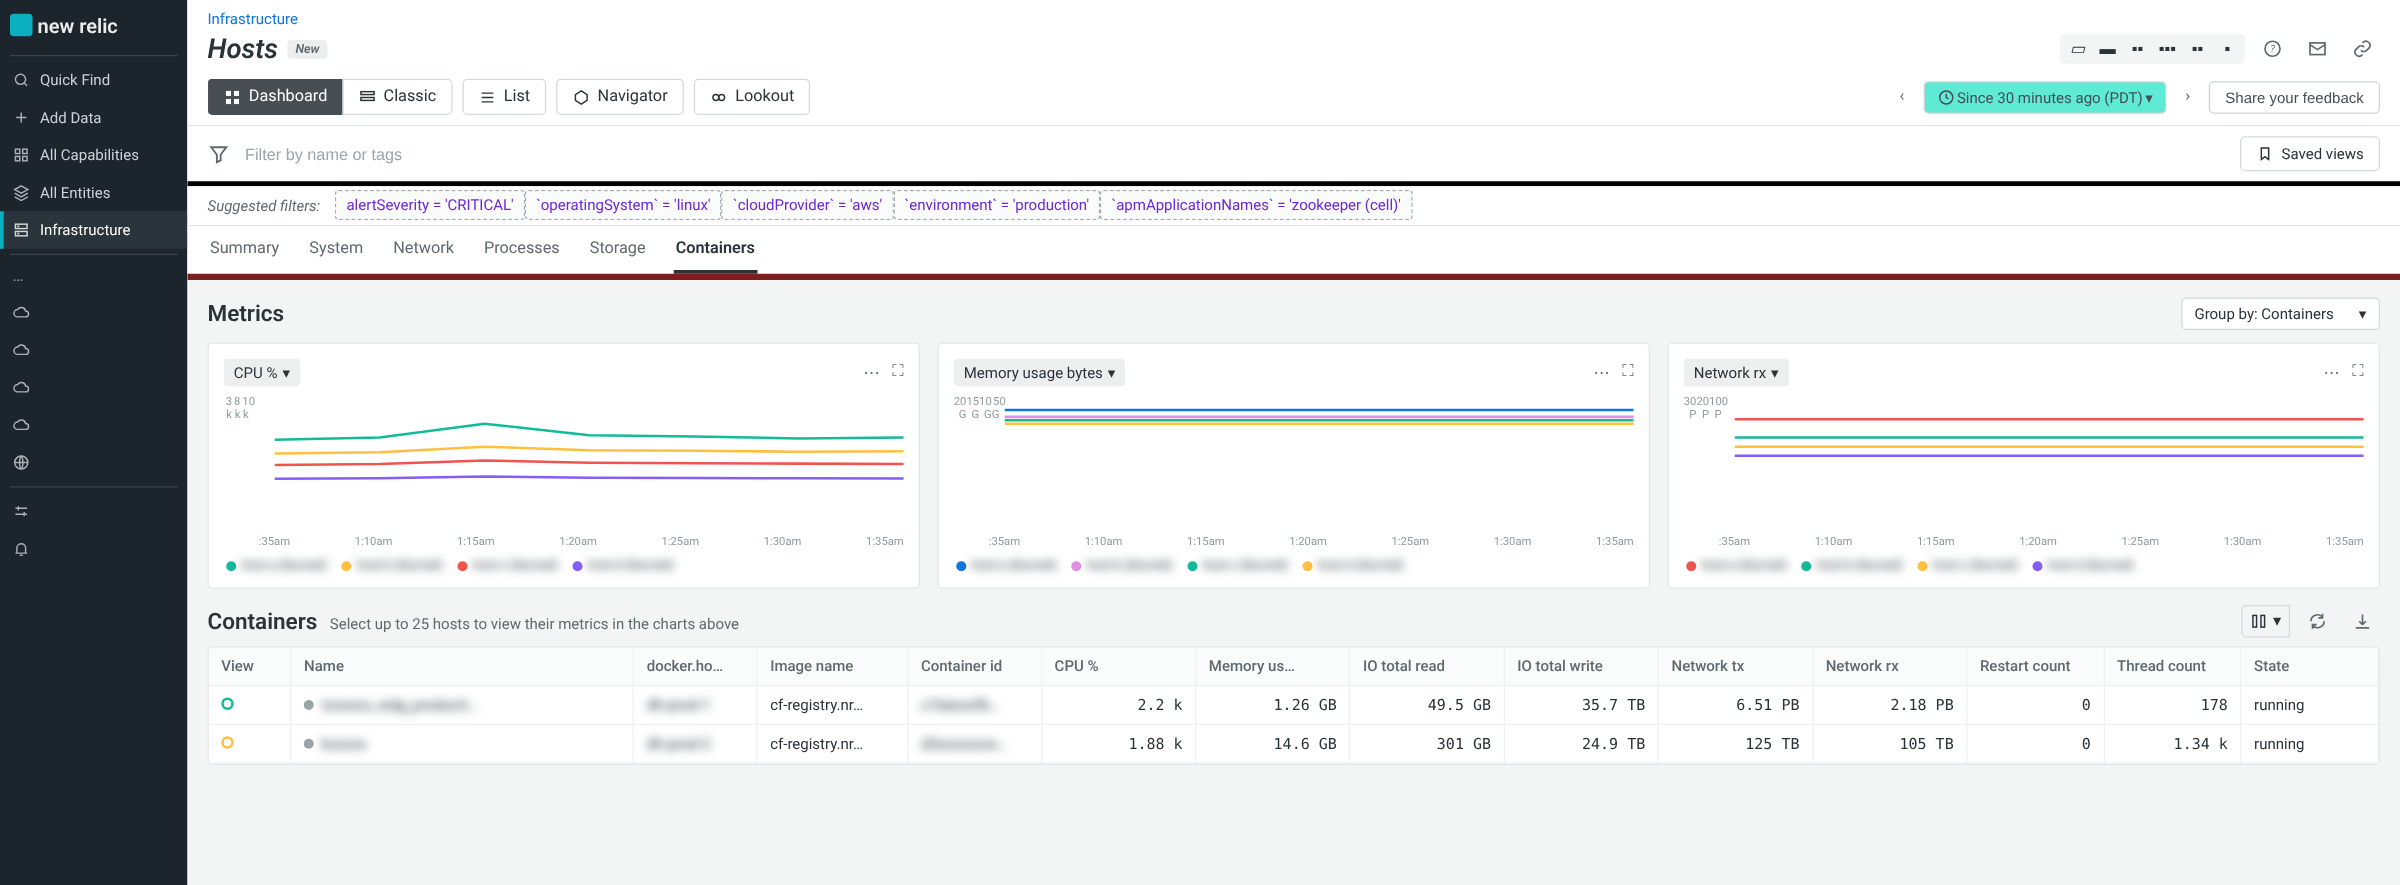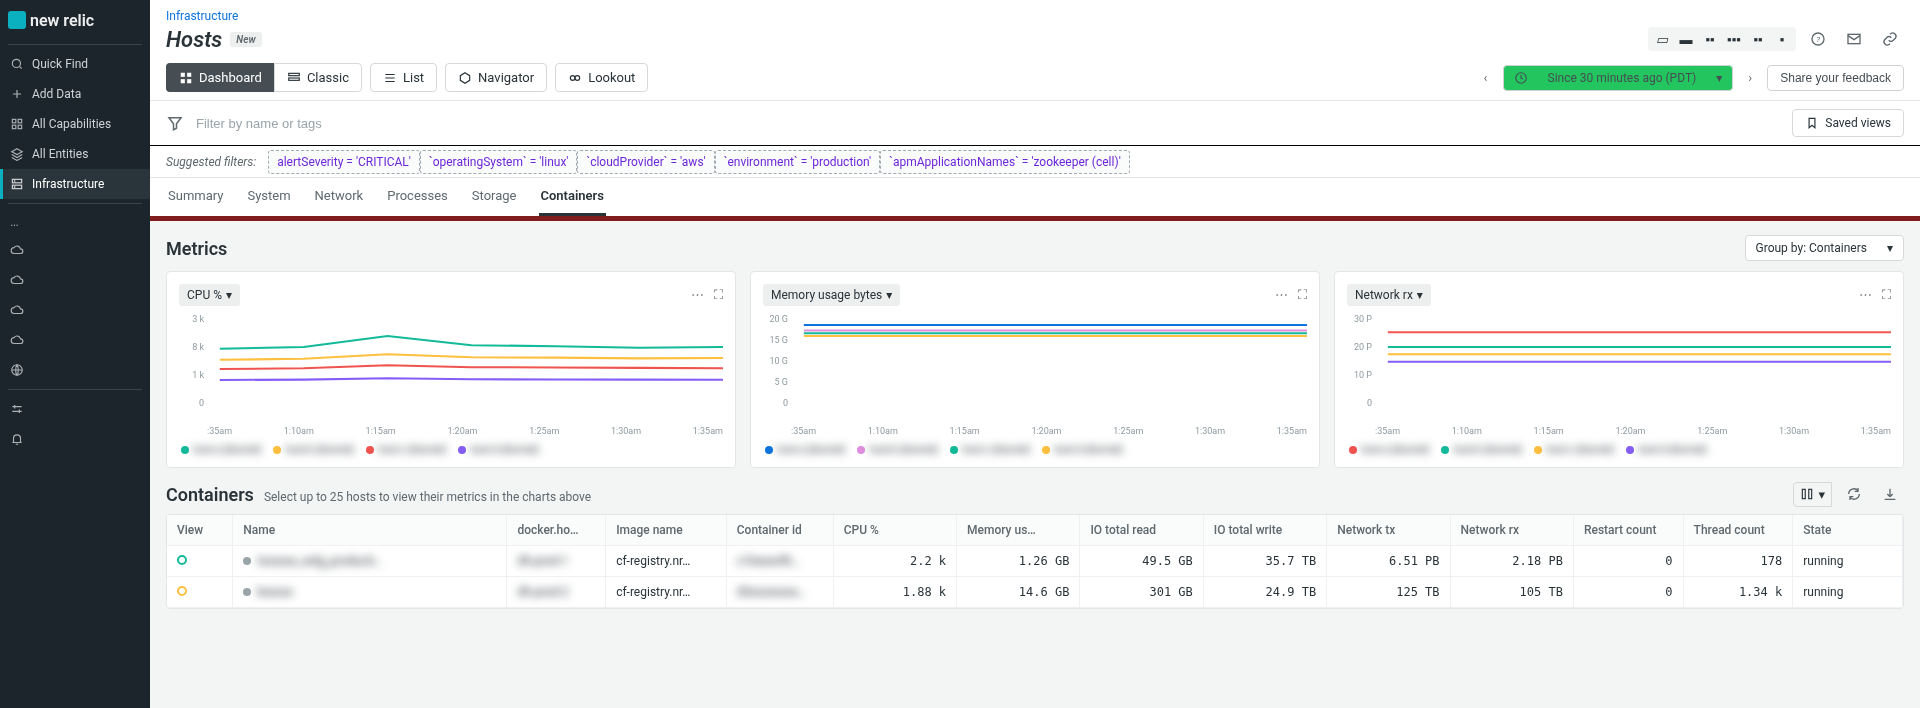--- a/index.html
+++ b/index.html
@@ -65,32 +65,32 @@
     background: #fff; color: #293338;
   }
   .viewbtn.seg { border: 1px solid #d6d9db; border-right: none; }
   .viewbtn.seg:first-child { border-radius: 4px 0 0 4px; }
   .viewbtn.seg.last { border-right: 1px solid #d6d9db; border-radius: 0 4px 4px 0; margin-right: 8px; }
   .viewbtn.seg.sel { background: #464e54; color: #fff; border-color: #464e54; }
   .viewbtn.ghost { border: 1px solid #d6d9db; border-radius: 4px; margin-left: 0; }
   .viewbtn.ghost + .viewbtn.ghost { margin-left: 8px; }
   .viewbar-right { display: flex; align-items: center; gap: 8px; }
   .timerange {
-    display: flex; align-items: center; gap: 20px; background: #22c55e; border: 1px solid #cfd3d6;
+    display: flex; align-items: center; gap: 2px; background: #5eead4; border: 1px solid #cfd3d6;
     padding: 5px 10px; border-radius: 4px; font-size: 12px; color: #464e54;
   }
   .time-nav { width: 18px; text-align: center; cursor: pointer; color: #5f696e; }
   .share-btn {
     background: #fff; border: 1px solid #cfd3d6; border-radius: 4px; padding: 5px 12px; font-size: 12px;
     cursor: pointer; color: #464e54;
   }
 
   
   .filterbar {
-    background: #fff; border-bottom: 1px solid #000000; padding: 8px 16px;
+    background: #fff; border-bottom: 4px solid #000000; padding: 8px 16px;
     display: flex; align-items: center; gap: 12px;
   }
   .filter-icon { width: 18px; height: 18px; color: #5f696e; }
   .filter-input {
     flex: 1; border: none; outline: none; font-size: 13px; background: transparent; color: #293338;
   }
   .filter-input::placeholder { color: #9aa5aa; }
   .saved-views {
     display: flex; align-items: center; gap: 6px; border: 1px solid #d6d9db; border-radius: 4px;
     padding: 6px 12px; font-size: 12px; cursor: pointer;
@@ -134,21 +134,21 @@
   .card-hdr { display: flex; justify-content: space-between; align-items: center; margin-bottom: 8px; }
   .metric-select {
     background: #edeeee; border-radius: 3px; padding: 4px 8px; font-size: 12px; cursor: pointer;
     display: flex; gap: 4px; align-items: center;
   }
   .card-tools { display: flex; gap: 10px; color: #5f696e; }
   .card-tools span { cursor: pointer; }
 
   .chart { height: 110px; position: relative; }
   .chart svg { width: 100%; height: 100%; }
-  .yaxis { position: absolute; left: 0; top: 0; bottom: 16px; width: 28px; display: flex; flex-direction: column; justify-content: space-between; font-size: 9px; color: #8e9a9f; text-align: right; padding-right: 3px; }
+  .yaxis { position: absolute; left: 0; top: 0; bottom: 16px; width: 28px; display: flex; flex-direction: row; justify-content: space-between; font-size: 9px; color: #8e9a9f; text-align: right; padding-right: 3px; }
   .xaxis { display: flex; justify-content: space-between; font-size: 9px; color: #8e9a9f; margin-top: 2px; padding-left: 28px; }
   .legend { display: flex; flex-wrap: wrap; gap: 4px 12px; margin-top: 8px; padding-left: 2px; }
   .leg-item { display: flex; align-items: center; gap: 4px; font-size: 10px; }
   .dot { width: 8px; height: 8px; border-radius: 50%; }
   .blur { filter: blur(4px); user-select: none; }
 
   
   .tbl-sec { margin-top: 12px; display: flex; flex-direction: column; min-height: 0; }
   .tbl-hdr { display: flex; justify-content: space-between; align-items: center; margin-bottom: 6px; }
   .tbl-title { display: flex; align-items: baseline; gap: 10px; }

